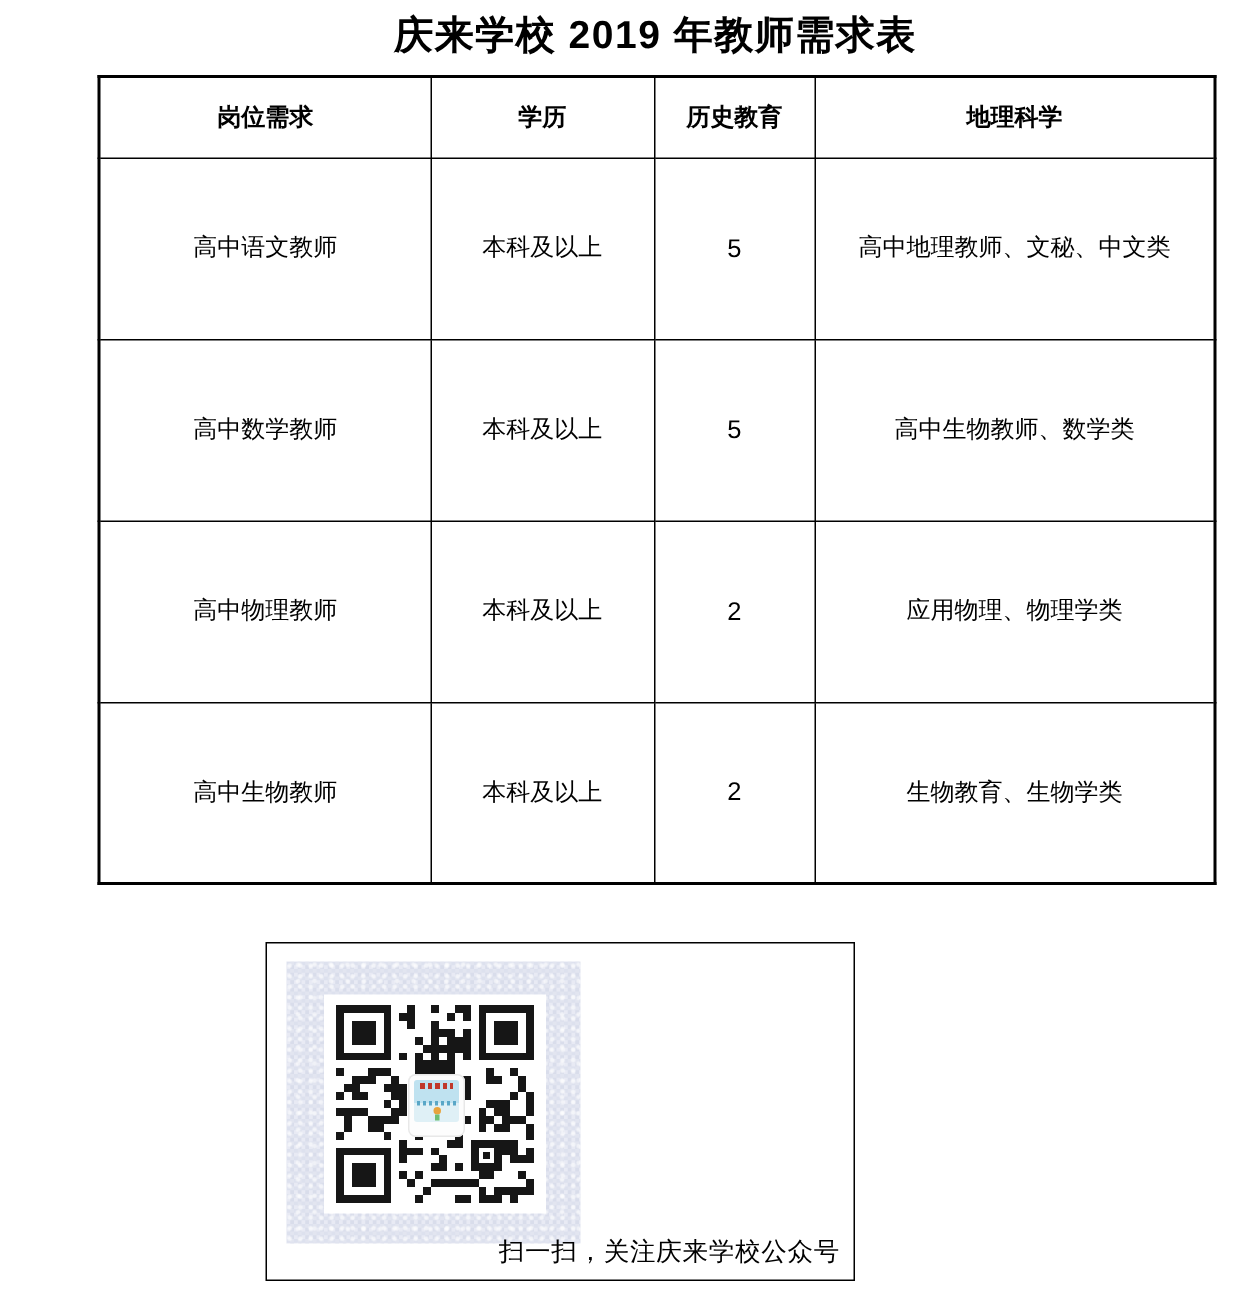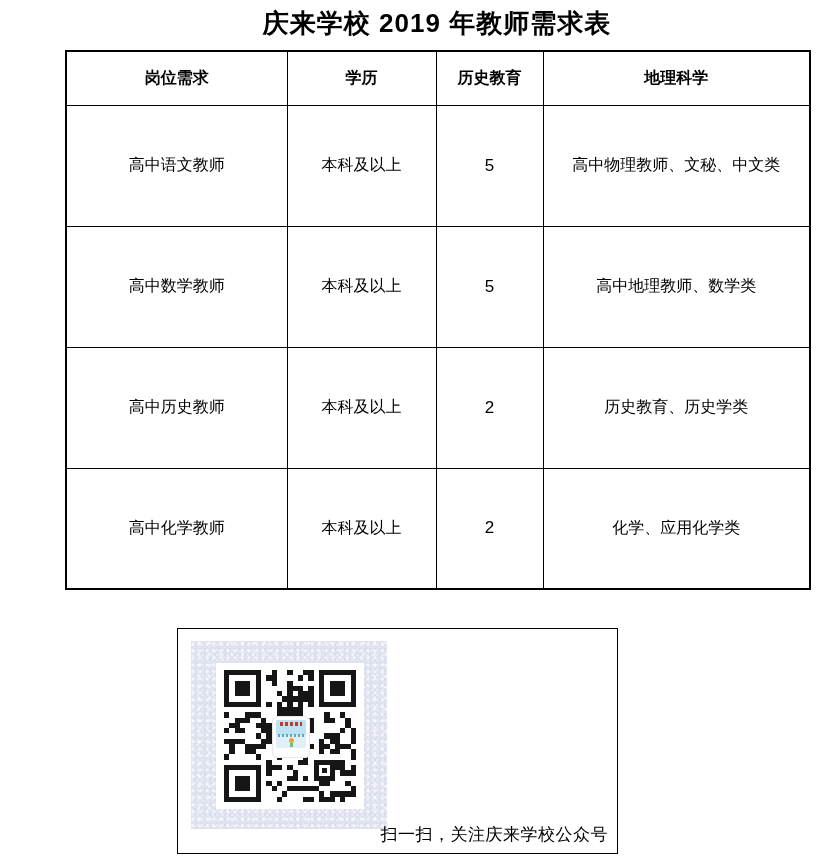--- a/index.html
+++ b/index.html
@@ -46,21 +46,21 @@
   }
   .demand-table thead tr { height: 54px; }
   .demand-table tbody tr { height: 54px; }
   .demand-table th { font-weight: bold; font-size: 16px; text-align: center; }
   .demand-table td.count-cell { font-size: 17px; }
 
   
   .qr-panel {
     position: absolute;
     left: 177px; top: 628px;
-    width: 441px; height: 226px;
+    width: 393px; height: 226px;
     border: 1px solid #000;
     background: #fff;
   }
   .qr-image {
     position: absolute;
     left: 13px; top: 12px;
     width: 196px; height: 188px;
     
     background:
       radial-gradient(circle at 30% 40%, rgba(255,255,255,.65) 0 1px, transparent 2px),
@@ -142,39 +142,39 @@
       <th>学历</th>
       <th>历史教育</th>
       <th>地理科学</th>
     </tr>
   </thead>
   <tbody>
     <tr>
       <td>高中语文教师</td>
       <td>本科及以上</td>
       <td class="count-cell">5</td>
-      <td>高中物理教师、文秘、中文类</td>
+      <td>高中地理教师、文秘、中文类</td>
     </tr>
     <tr>
       <td>高中数学教师</td>
       <td>本科及以上</td>
       <td class="count-cell">5</td>
-      <td>高中地理教师、数学类</td>
-    </tr>
-    <tr>
-      <td>高中历史教师</td>
+      <td>高中生物教师、数学类</td>
+    </tr>
+    <tr>
+      <td>高中物理教师</td>
       <td>本科及以上</td>
       <td class="count-cell">2</td>
-      <td>历史教育、历史学类</td>
-    </tr>
-    <tr>
-      <td>高中化学教师</td>
+      <td>应用物理、物理学类</td>
+    </tr>
+    <tr>
+      <td>高中生物教师</td>
       <td>本科及以上</td>
       <td class="count-cell">2</td>
-      <td>化学、应用化学类</td>
+      <td>生物教育、生物学类</td>
     </tr>
   </tbody>
 </table>
 
 <div class="qr-panel">
   <div class="qr-image">
     <div class="qr-quiet">
       <svg class="qr-code-svg" id="qr-svg" viewBox="0 0 25 25">
           <rect x="9" y="0" width="1" height="1" fill="#161616"></rect>
           <rect x="12" y="0" width="1" height="1" fill="#161616"></rect>

